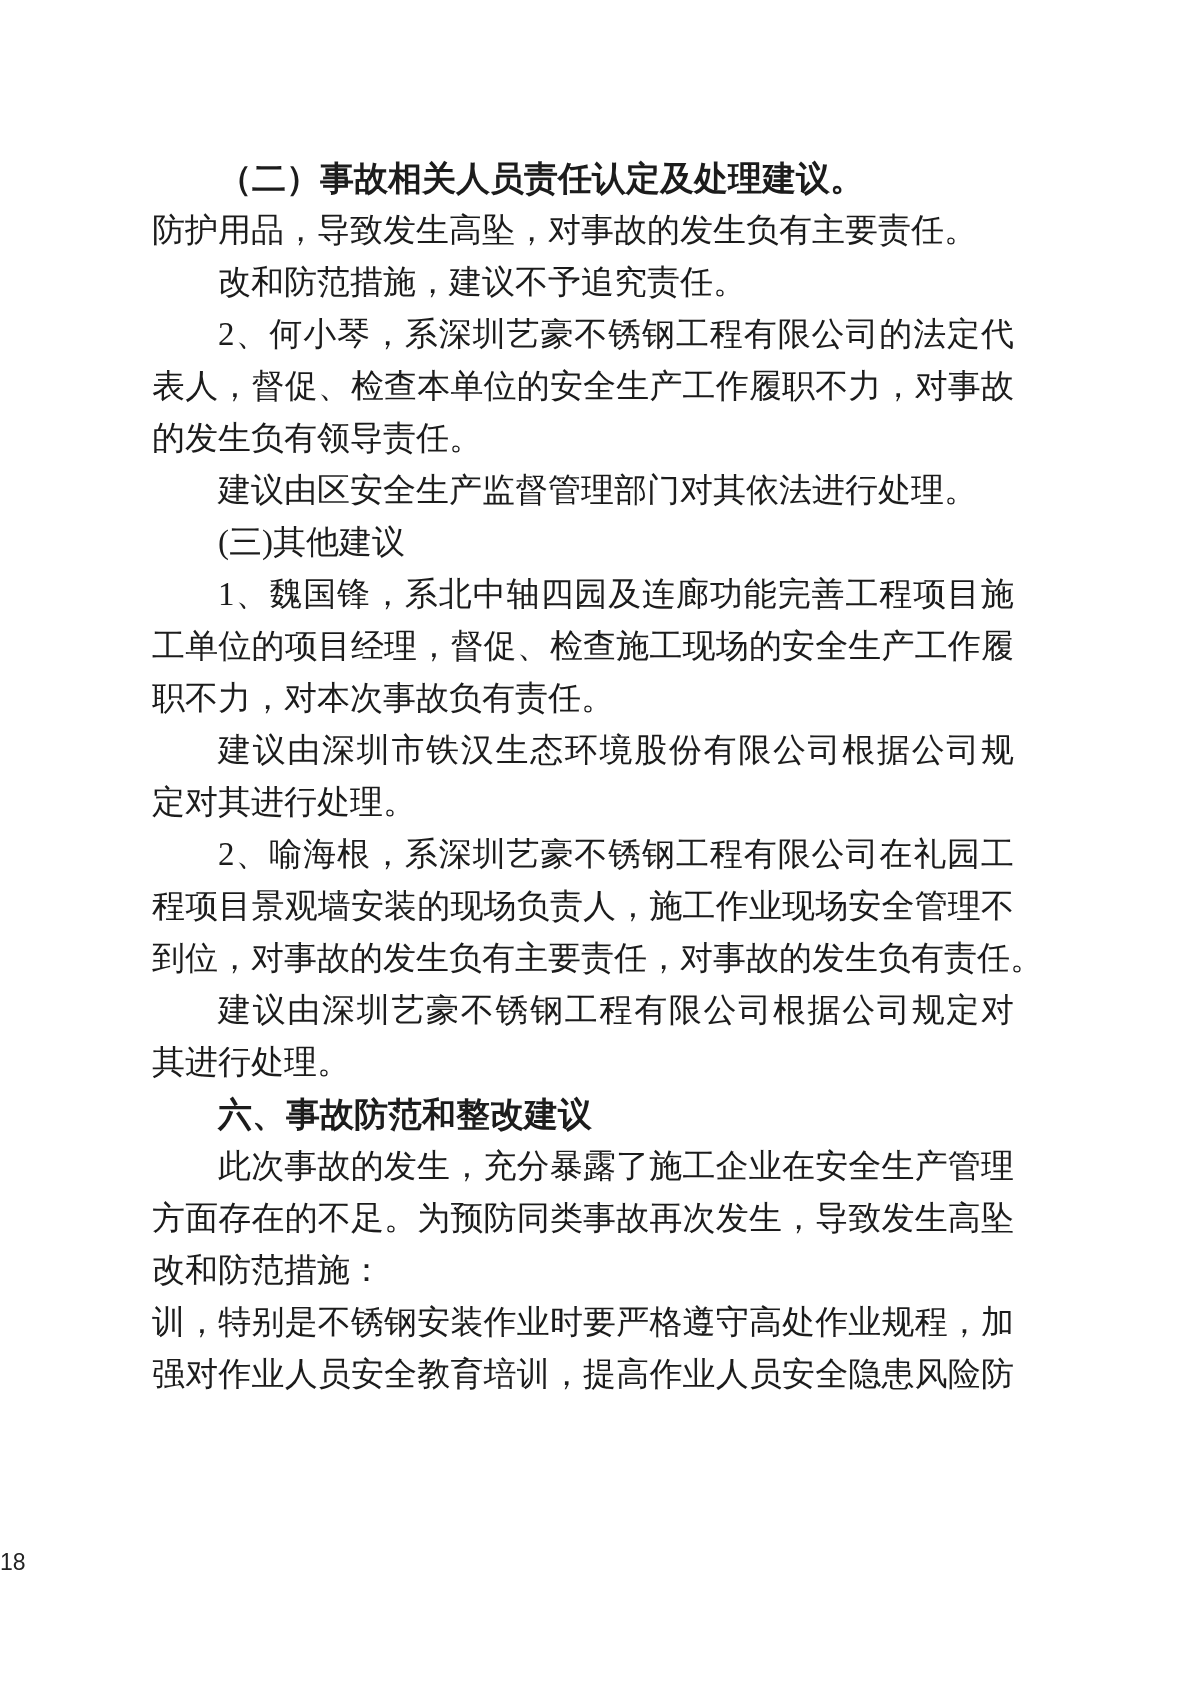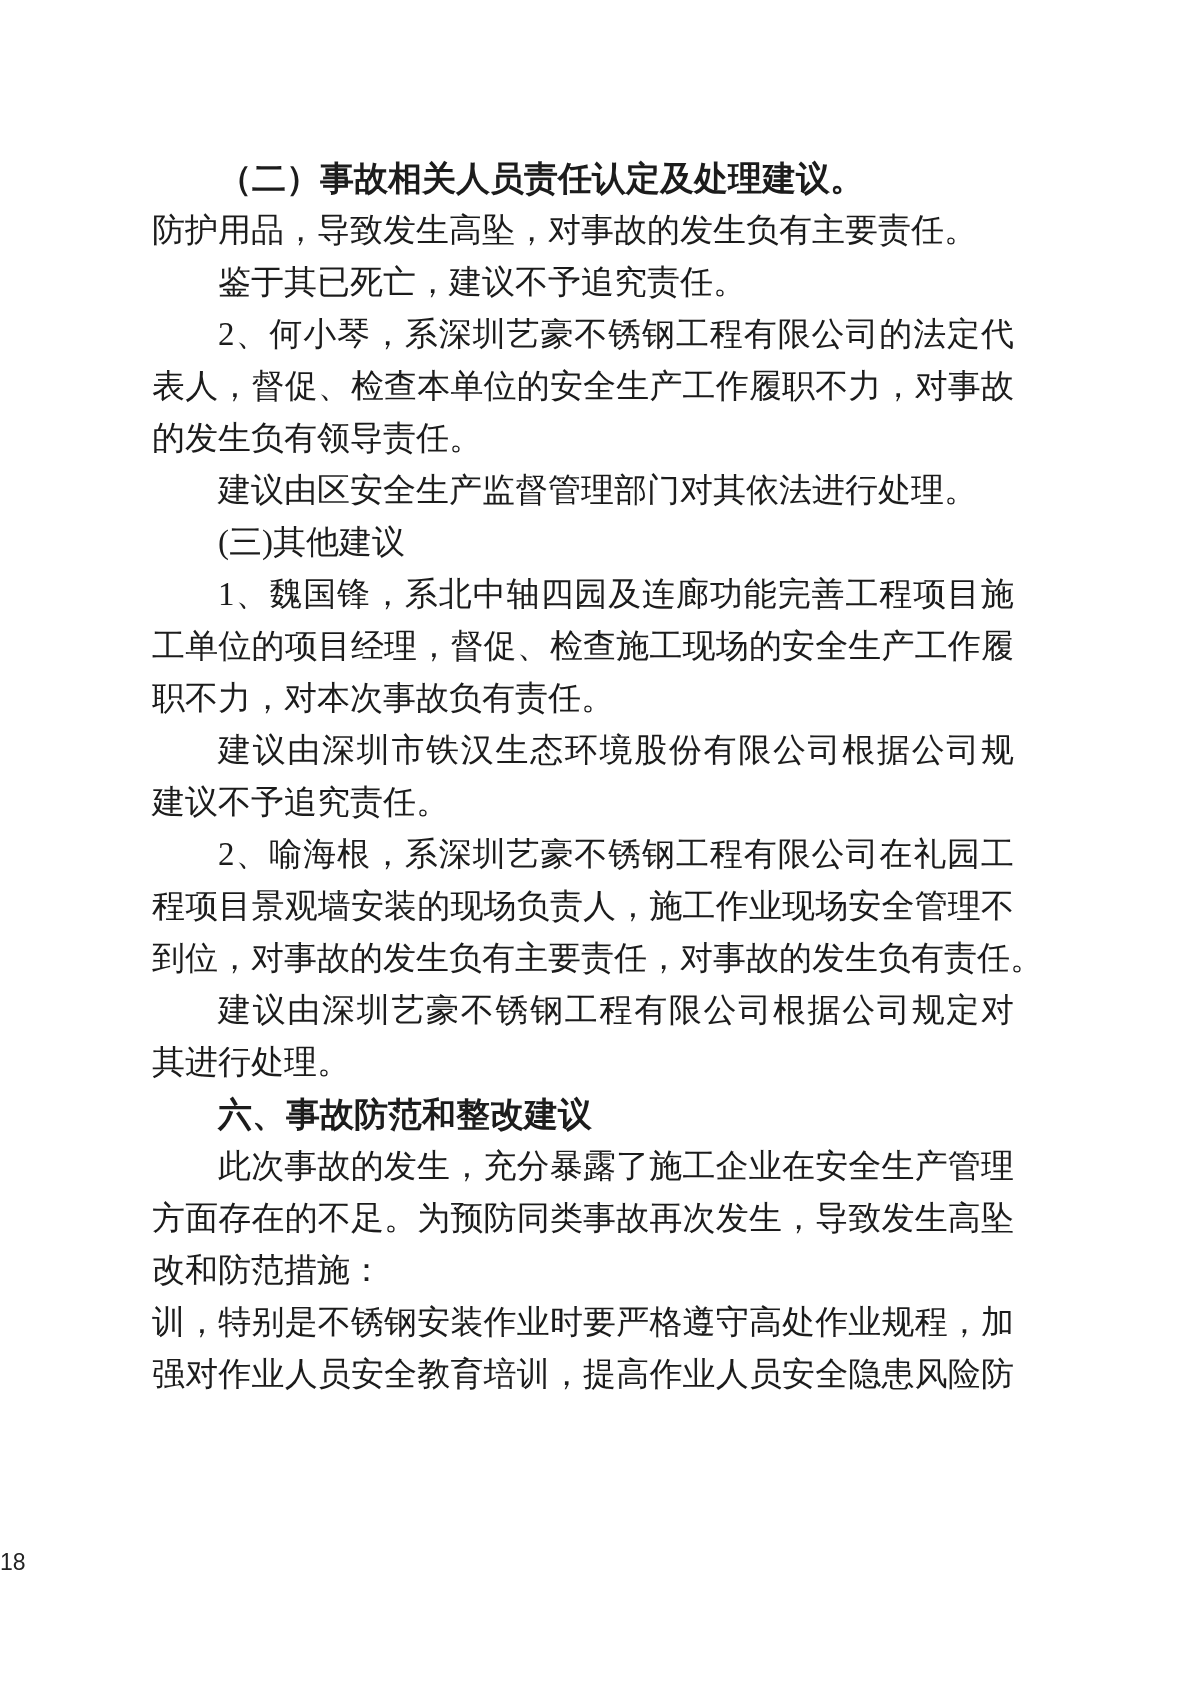--- a/index.html
+++ b/index.html
@@ -54,31 +54,31 @@
     font-family: "Liberation Sans", "DejaVu Sans", sans-serif;
   }
 </style>
 </head>
 <body>
 
 <div class="page">
   <div class="text-block">
       <div class="line h ind">（二）事故相关人员责任认定及处理建议。</div>
       <div class="line">防护用品，导致发生高坠，对事故的发生负有主要责任。</div>
-      <div class="line ind">鉴于其已死亡，建议不予追究责任。</div>
+      <div class="line ind">改和防范措施，建议不予追究责任。</div>
       <div class="line ind fill">2、何小琴，系深圳艺豪不锈钢工程有限公司的法定代</div>
       <div class="line fill">表人，督促、检查本单位的安全生产工作履职不力，对事故</div>
       <div class="line">的发生负有领导责任。</div>
       <div class="line ind">建议由区安全生产监督管理部门对其依法进行处理。</div>
       <div class="line ind">(三)其他建议</div>
       <div class="line ind fill">1、魏国锋，系北中轴四园及连廊功能完善工程项目施</div>
       <div class="line fill">工单位的项目经理，督促、检查施工现场的安全生产工作履</div>
       <div class="line">职不力，对本次事故负有责任。</div>
       <div class="line ind fill">建议由深圳市铁汉生态环境股份有限公司根据公司规</div>
-      <div class="line">建议不予追究责任。</div>
+      <div class="line">定对其进行处理。</div>
       <div class="line ind fill">2、喻海根，系深圳艺豪不锈钢工程有限公司在礼园工</div>
       <div class="line fill">程项目景观墙安装的现场负责人，施工作业现场安全管理不</div>
       <div class="line">到位，对事故的发生负有主要责任，对事故的发生负有责任。</div>
       <div class="line ind fill">建议由深圳艺豪不锈钢工程有限公司根据公司规定对</div>
       <div class="line">其进行处理。</div>
       <div class="line h ind">六、事故防范和整改建议</div>
       <div class="line ind fill">此次事故的发生，充分暴露了施工企业在安全生产管理</div>
       <div class="line fill">方面存在的不足。为预防同类事故再次发生，导致发生高坠</div>
       <div class="line">改和防范措施：</div>
       <div class="line fill">训，特别是不锈钢安装作业时要严格遵守高处作业规程，加</div>

